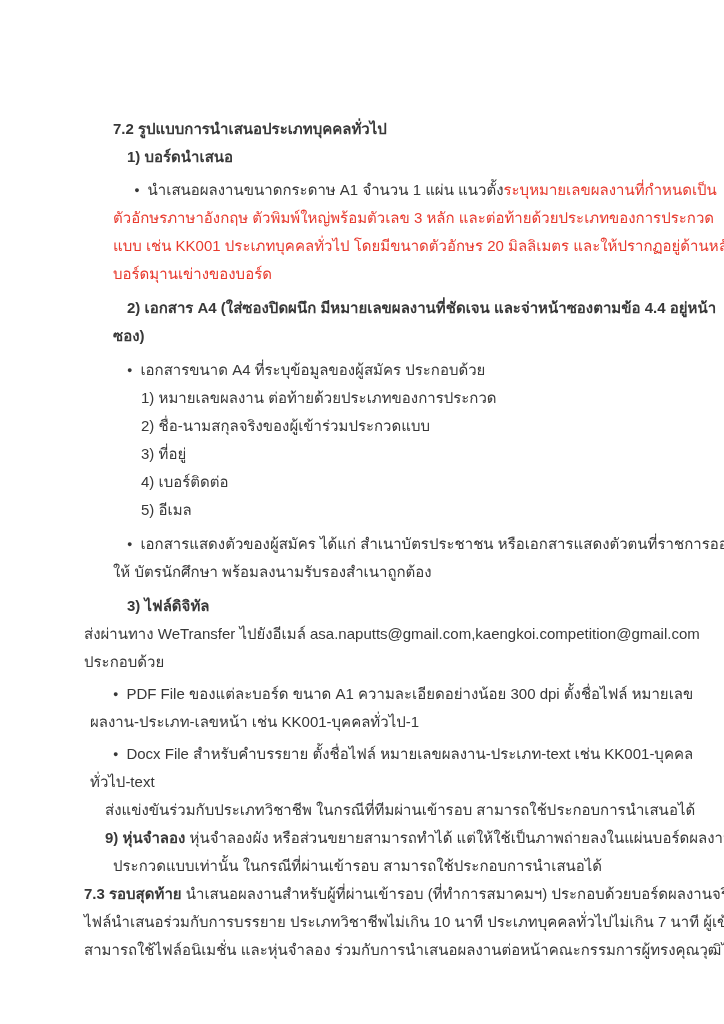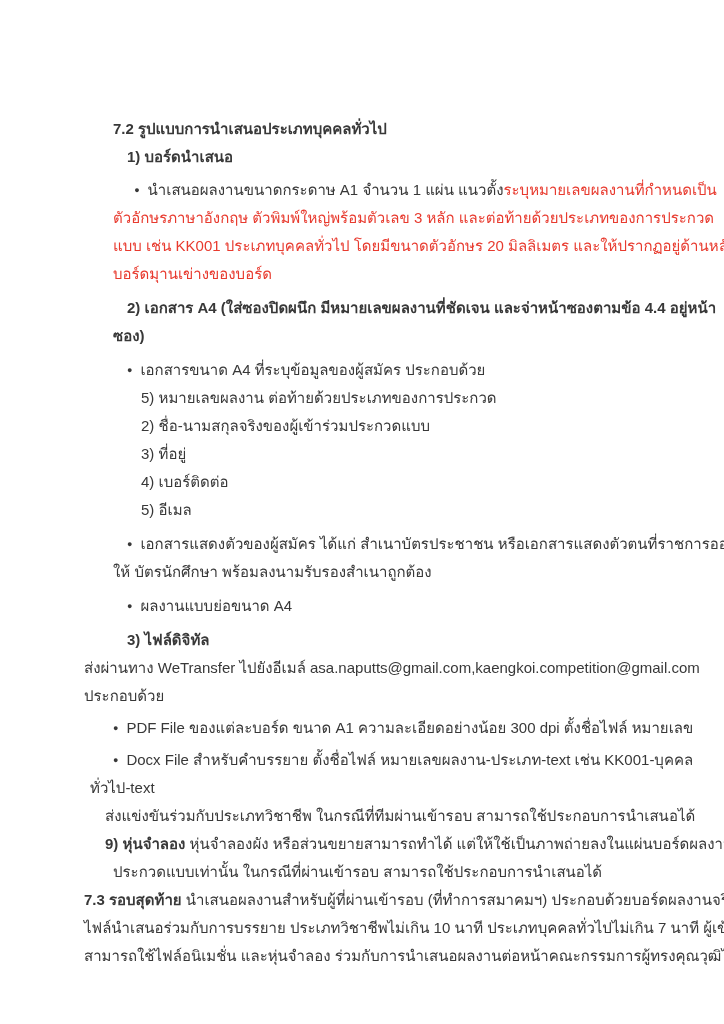--- a/index.html
+++ b/index.html
@@ -53,36 +53,36 @@
 
     <div class="line in3 mt5"><span class="bullet b3">●</span><span>นำเสนอผลงานขนาดกระดาษ A1 จำนวน 1 แผ่น แนวตั้ง</span><span class="red">ระบุหมายเลขผลงานที่กำหนดเป็น</span></div>
     <div class="line in3 red">ตัวอักษรภาษาอังกฤษ ตัวพิมพ์ใหญ่พร้อมตัวเลข 3 หลัก และต่อท้ายด้วยประเภทของการประกวด</div>
     <div class="line in3 red">แบบ เช่น KK001 ประเภทบุคคลทั่วไป โดยมีขนาดตัวอักษร 20 มิลลิเมตร และให้ปรากฏอยู่ด้านหลัง</div>
     <div class="line in3 red">บอร์ดมุานเข่างของบอร์ด</div>
 
     <div class="line in4 bold mt6">2) เอกสาร A4 (ใส่ซองปิดผนึก มีหมายเลขผลงานที่ชัดเจน และจ่าหน้าซองตามข้อ 4.4 อยู่หน้า</div>
     <div class="line in3 bold">ซอง)</div>
 
     <div class="line in3 mt6"><span class="bullet b3">●</span><span>เอกสารขนาด A4 ที่ระบุข้อมูลของผู้สมัคร ประกอบด้วย</span></div>
-    <div class="line in5">5) หมายเลขผลงาน ต่อท้ายด้วยประเภทของการประกวด</div>
+    <div class="line in5">1) หมายเลขผลงาน ต่อท้ายด้วยประเภทของการประกวด</div>
     <div class="line in5">2) ชื่อ-นามสกุลจริงของผู้เข้าร่วมประกวดแบบ</div>
     <div class="line in5">3) ที่อยู่</div>
     <div class="line in5">4) เบอร์ติดต่อ</div>
     <div class="line in5">5) อีเมล</div>
 
     <div class="line in3 mt6"><span class="bullet b3">●</span><span>เอกสารแสดงตัวของผู้สมัคร ได้แก่ สำเนาบัตรประชาชน หรือเอกสารแสดงตัวตนที่ราชการออก</span></div>
     <div class="line in3">ให้ บัตรนักศึกษา พร้อมลงนามรับรองสำเนาถูกต้อง</div>
 
-    <div class="line in3 mt6"><span class="bullet b3">●</span><span>ผลงานแบบย่อขนาด A4</span></div>
 
     <div class="line in4 bold mt6">3) ไฟล์ดิจิทัล</div>
     <div class="line in0">ส่งผ่านทาง WeTransfer ไปยังอีเมล์ asa.naputts@gmail.com,kaengkoi.competition@gmail.com</div>
     <div class="line in0">ประกอบด้วย</div>
 
     <div class="line in1 mt4"><span class="bullet b1">●</span><span>PDF File ของแต่ละบอร์ด ขนาด A1 ความละเอียดอย่างน้อย 300 dpi ตั้งชื่อไฟล์ หมายเลข</span></div>
+    <div class="line in1">ผลงาน-ประเภท-เลขหน้า เช่น KK001-บุคคลทั่วไป-1</div>
 
     <div class="line in1 mt4"><span class="bullet b1">●</span><span>Docx File สำหรับคำบรรยาย ตั้งชื่อไฟล์ หมายเลขผลงาน-ประเภท-text เช่น KK001-บุคคล</span></div>
     <div class="line in1">ทั่วไป-text</div>
 
     <div class="line in2">ส่งแข่งขันร่วมกับประเภทวิชาชีพ ในกรณีที่ทีมผ่านเข้ารอบ สามารถใช้ประกอบการนำเสนอได้</div>
 
     <div class="line in2"><span class="bold">9) หุ่นจำลอง</span><span> หุ่นจำลองผัง หรือส่วนขยายสามารถทำได้ แต่ให้ใช้เป็นภาพถ่ายลงในแผ่นบอร์ดผลงาน</span></div>
     <div class="line in3">ประกวดแบบเท่านั้น ในกรณีที่ผ่านเข้ารอบ สามารถใช้ประกอบการนำเสนอได้</div>
 
     <div class="line in0"><span class="bold">7.3 รอบสุดท้าย</span><span> นำเสนอผลงานสำหรับผู้ที่ผ่านเข้ารอบ (ที่ทำการสมาคมฯ) ประกอบด้วยบอร์ดผลงานจริง</span></div>

